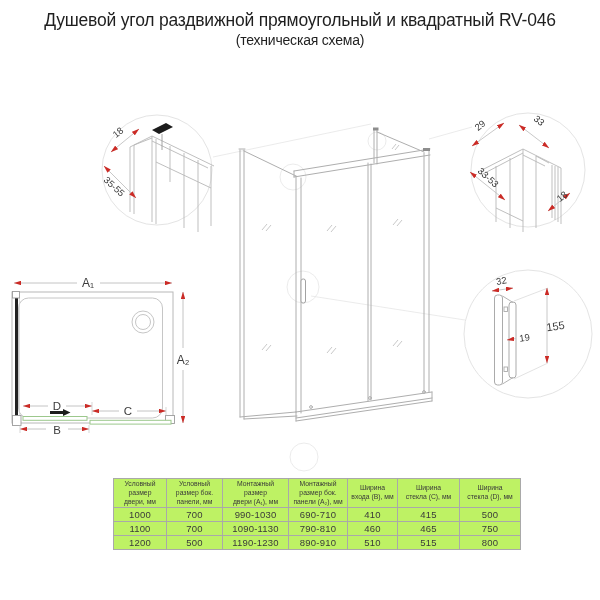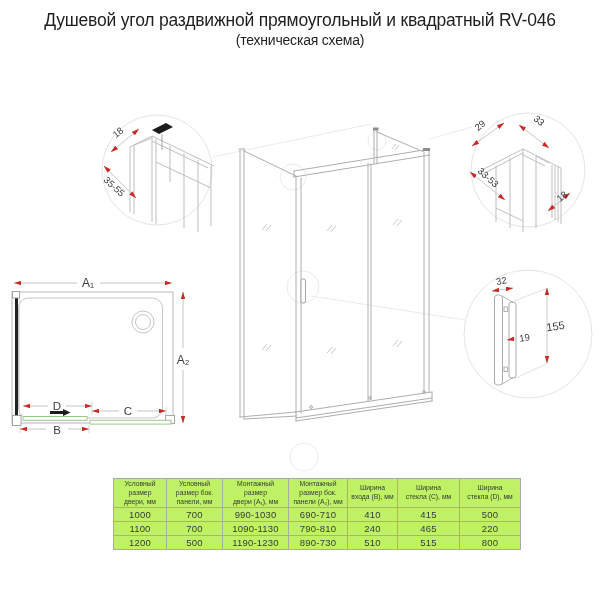--- a/index.html
+++ b/index.html
@@ -291,29 +291,29 @@
         <td>690-710</td>
         <td>410</td>
         <td>415</td>
         <td>500</td>
       </tr>
       <tr>
         <td>1100</td>
         <td>700</td>
         <td>1090-1130</td>
         <td>790-810</td>
-        <td>240</td>
+        <td>460</td>
         <td>465</td>
-        <td>220</td>
+        <td>750</td>
       </tr>
       <tr>
         <td>1200</td>
         <td>500</td>
         <td>1190-1230</td>
-        <td>890-730</td>
+        <td>890-910</td>
         <td>510</td>
         <td>515</td>
         <td>800</td>
       </tr>
     </tbody>
   </table>
 
 </div>
 
 </body></html>

